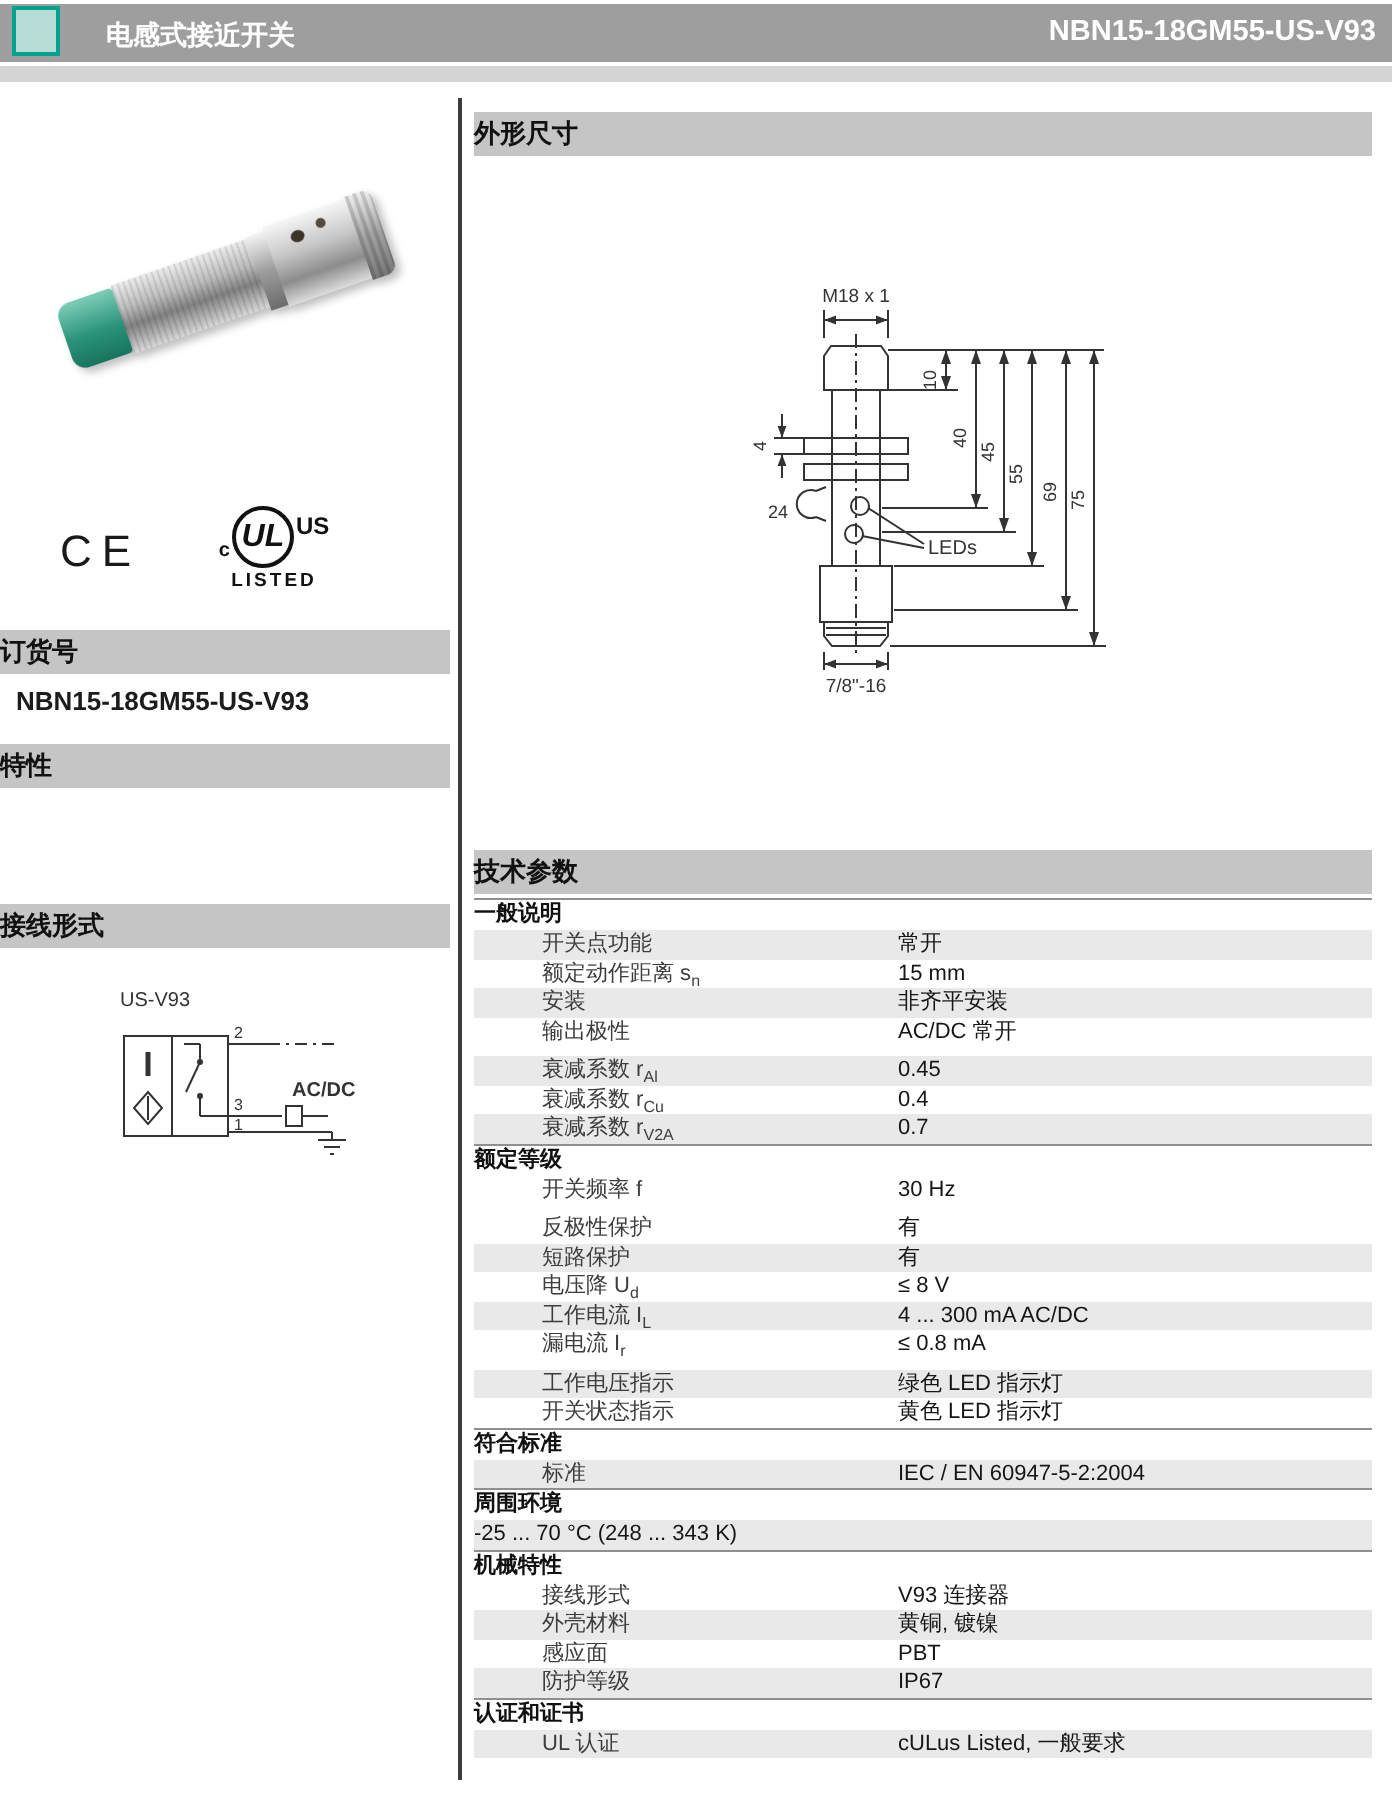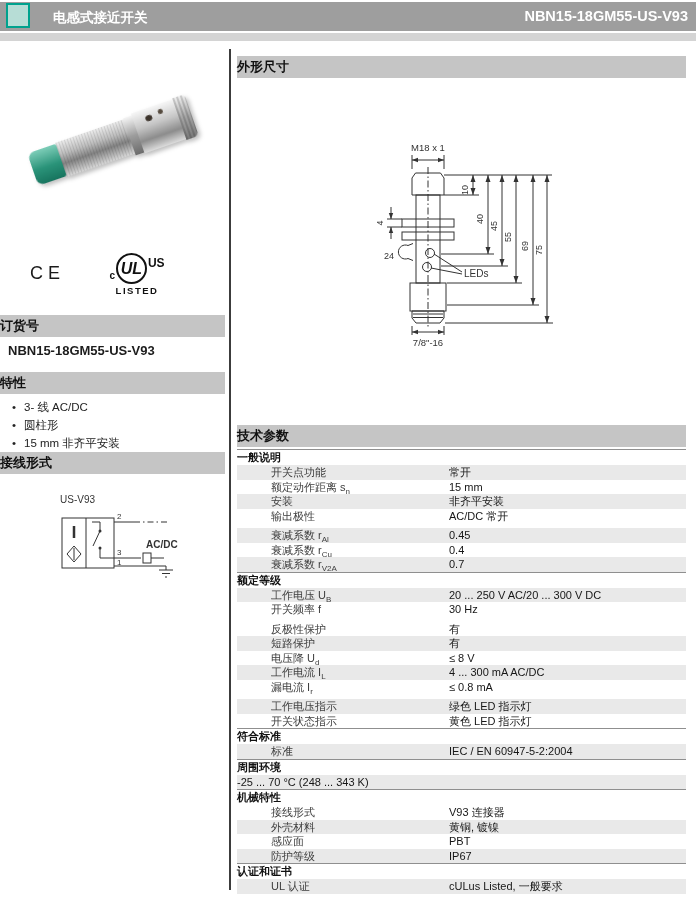--- a/index.html
+++ b/index.html
@@ -41,21 +41,21 @@
        linear-gradient(180deg,#ececec,#bdbdbd 35%,#828282 62%,#d8d8d8);}
   .collar{width:9px;height:39px;background:linear-gradient(180deg,#f4f4f4,#9d9d9d 50%,#6b6b6b);}
   .shead{width:44px;height:42px;position:relative;background:linear-gradient(180deg,#f6f6f6,#c6c6c6 40%,#8c8c8c 72%,#dcdcdc);}
   .shead::before{content:"";position:absolute;left:12px;top:7px;width:7px;height:6px;border-radius:50%;background:#3c332b;}
   .shead::after{content:"";position:absolute;left:26px;top:5px;width:5px;height:5px;border-radius:50%;background:#554a3e;}
   .endcap{width:13px;height:44px;border-radius:0 5px 5px 0;
        background:repeating-linear-gradient(90deg,rgba(0,0,0,.15) 0 2px,rgba(0,0,0,0) 2px 4px),
        linear-gradient(180deg,#efefef,#a3a3a3 50%,#787878);}
 
   
-  .ce{position:absolute;left:30px;top:263px;font-size:18px;font-weight:500;letter-spacing:5px;color:#1a1a1a;}
+  .ce{position:absolute;left:30px;top:263px;font-size:22px;font-weight:500;letter-spacing:5px;color:#1a1a1a;}
   .ulwrap{position:absolute;left:103px;top:253px;width:68px;text-align:center;color:#111;}
   .ulrow{display:flex;align-items:center;justify-content:center;}
   .ulc{font-weight:bold;font-size:10px;align-self:flex-end;margin-bottom:3px;}
   .ulcircle{width:27px;height:27px;border:2.5px solid #111;border-radius:50%;margin:0 1px;
             display:flex;align-items:center;justify-content:center;font-weight:bold;font-size:16px;font-style:italic;}
   .ulus{font-weight:bold;font-size:12px;align-self:flex-start;margin-top:3px;}
   .ullisted{font-weight:bold;font-size:9.5px;letter-spacing:1.5px;margin-top:1px;}
 
   
   .wiring{position:absolute;left:42px;top:486px;}
@@ -104,25 +104,20 @@
       <span class="ulcircle">UL</span>
       <span class="ulus">US</span>
     </div>
     <div class="ullisted">LISTED</div>
   </div>
 
   <div class="bar bar-left" style="top:315px;">订货号</div>
   <div class="pn-text">NBN15-18GM55-US-V93</div>
 
   <div class="bar bar-left" style="top:372px;">特性</div>
-  <div class="features">
-    <div class="fi">3- 线  AC/DC</div>
-    <div class="fi">圆柱形</div>
-    <div class="fi">15 mm 非齐平安装</div>
-  </div>
 
   <div class="bar bar-left" style="top:452px;">接线形式</div>
 
   <svg class="wiring" width="160" height="118" viewBox="0 0 160 118">
     <text x="18" y="17" font-size="10">US-V93</text>
     <rect class="sline" x="20" y="32" width="52" height="50"></rect>
     <line class="sline" x1="44" y1="32" x2="44" y2="82"></line>
     <line x1="32" y1="40" x2="32" y2="52" stroke="#333" stroke-width="2.5"></line>
     <g>
       <polygon class="sline" points="32,60 39,68 32,76 25,68"></polygon>
@@ -278,24 +273,20 @@
       </div>
       <div class="t-row">
         <span class="t-label">衰减系数 r<sub>Cu</sub></span>
         <span class="t-value">0.4</span>
       </div>
       <div class="t-row shaded">
         <span class="t-label">衰减系数 r<sub>V2A</sub></span>
         <span class="t-value">0.7</span>
       </div>
       <div class="sec-header">额定等级</div>
-      <div class="t-row shaded">
-        <span class="t-label">工作电压  U<sub>B</sub></span>
-        <span class="t-value">20 ... 250 V AC/20 ... 300 V DC</span>
-      </div>
       <div class="t-row">
         <span class="t-label">开关频率 f</span>
         <span class="t-value">30 Hz</span>
       </div>
       <div class="t-row gap">
         <span class="t-label">反极性保护</span>
         <span class="t-value">有</span>
       </div>
       <div class="t-row shaded">
         <span class="t-label">短路保护</span>

